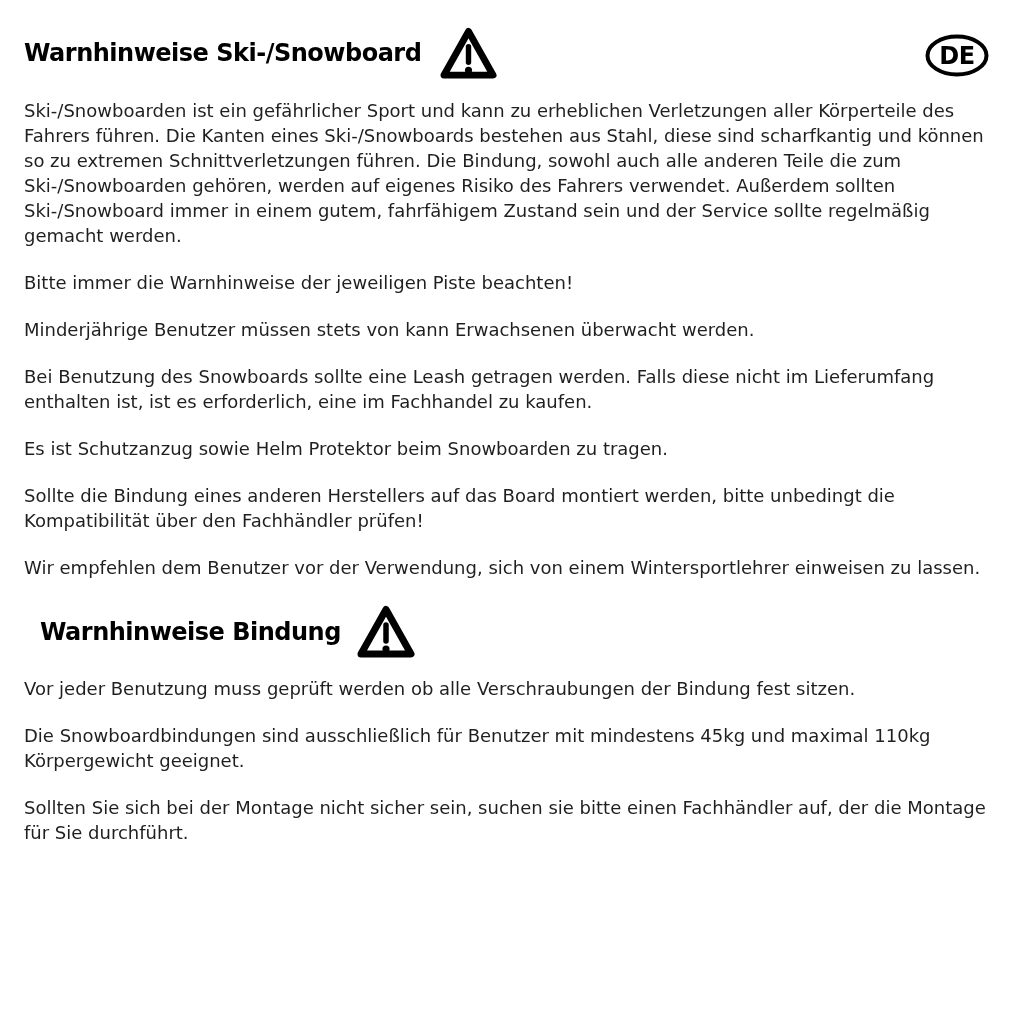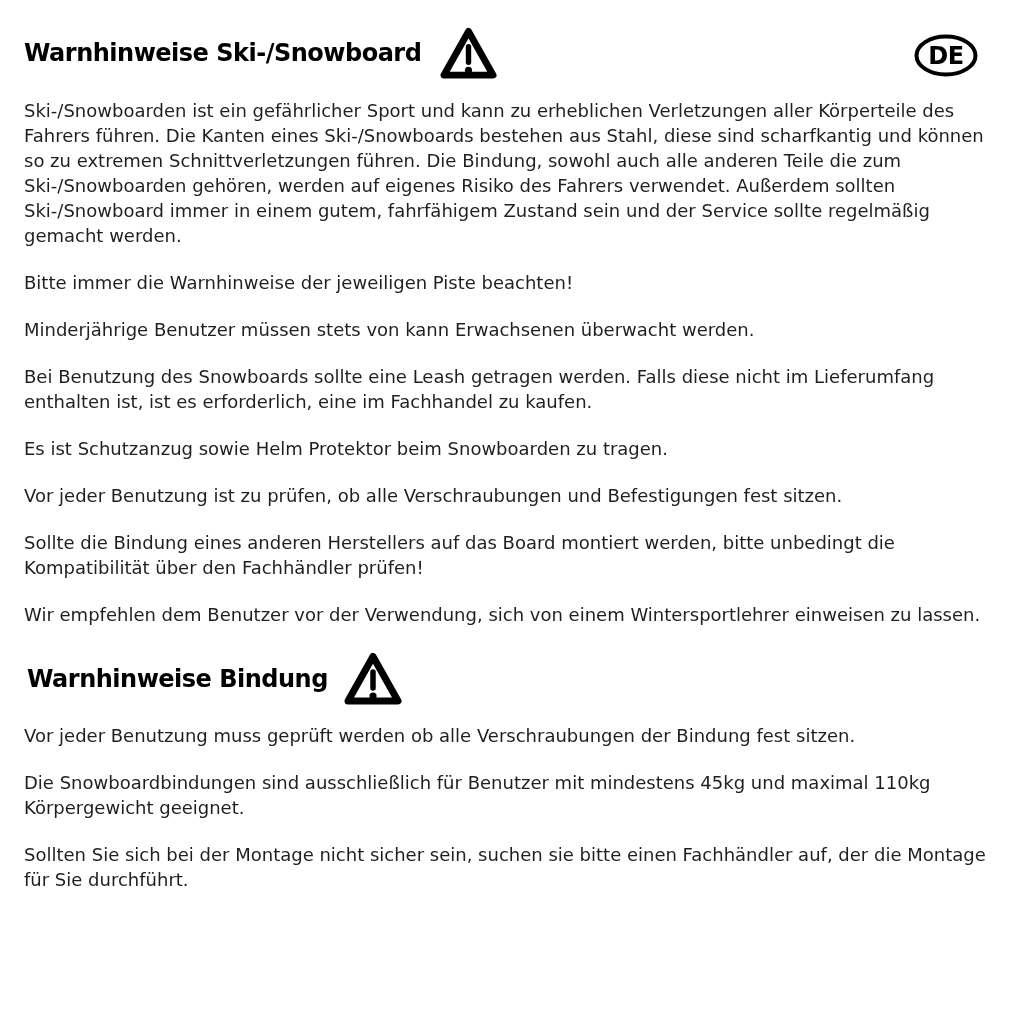--- a/index.html
+++ b/index.html
@@ -25,21 +25,21 @@
   .heading-row {
     display: flex;
     align-items: center;
   }
   .heading-row.first {
     margin: 24px 0 16px 0;
     gap: 18px;
     height: 58px;
   }
   .heading-row.second {
-    margin: 8px 0 14px 3px;
+    margin: 8px 0 14px 16px;
     gap: 15px;
     height: 60px;
   }
   h1, h2 {
     margin: 0;
     font-size: 24px;
     font-weight: bold;
     letter-spacing: -0.5px;
     color: var(--heading-text);
     white-space: nowrap;
@@ -47,21 +47,21 @@
   p {
     margin: 0 0 22px 0;
     font-size: 18px;
     line-height: 25px;
     color: var(--body-text);
   }
   .tri svg { display: block; }
   .badge {
     position: absolute;
     top: 34px;
-    right: 49px;
+    right: 38px;
   }
   .badge svg { display: block; }
   .badge text {
     font-family: "DejaVu Sans", "Liberation Sans", sans-serif;
     font-weight: bold;
     font-size: 24px;
     letter-spacing: -0.5px;
     fill: var(--heading-text);
   }
 </style>
@@ -86,21 +86,20 @@
           <path d="M30 22 L30 38" stroke="#000000" stroke-width="5.5" stroke-linecap="round" fill="none"></path>
           <circle cx="30" cy="46" r="3.6" fill="#000000"></circle>
         </svg>
       </span>
     </div>
     <p>Ski-/Snowboarden ist ein gefährlicher Sport und kann zu erheblichen Verletzungen aller Körperteile des Fahrers führen. Die Kanten eines Ski-/Snowboards bestehen aus Stahl, diese sind scharfkantig und können so zu extremen Schnittverletzungen führen. Die Bindung, sowohl auch alle anderen Teile die zum Ski-/Snowboarden gehören, werden auf eigenes Risiko des Fahrers verwendet. Außerdem sollten Ski-/Snowboard immer in einem gutem, fahrfähigem Zustand sein und der Service sollte regelmäßig gemacht werden.</p>
     <p>Bitte immer die Warnhinweise der jeweiligen Piste beachten!</p>
     <p>Minderjährige Benutzer müssen stets von kann Erwachsenen überwacht werden.</p>
     <p>Bei Benutzung des Snowboards sollte eine Leash getragen werden. Falls diese nicht im Lieferumfang enthalten ist, ist es erforderlich, eine im Fachhandel zu kaufen.</p>
     <p>Es ist Schutzanzug sowie Helm Protektor beim Snowboarden zu tragen.</p>
-    <p>Vor jeder Benutzung ist zu prüfen, ob alle Verschraubungen und Befestigungen fest sitzen.</p>
     <p>Sollte die Bindung eines anderen Herstellers auf das Board montiert werden, bitte unbedingt die Kompatibilität über den Fachhändler prüfen!</p>
     <p>Wir empfehlen dem Benutzer vor der Verwendung, sich von einem Wintersportlehrer einweisen zu lassen.</p>
   </section>
 
   <section>
     <div class="heading-row second">
       <h2>Warnhinweise Bindung</h2>
       <span class="tri">
         <svg width="60" height="60" viewBox="0 0 60 58">
           <path d="M30 6.5 L55 51 H5 Z" fill="none" stroke="#000000" stroke-width="7" stroke-linejoin="round"></path>

